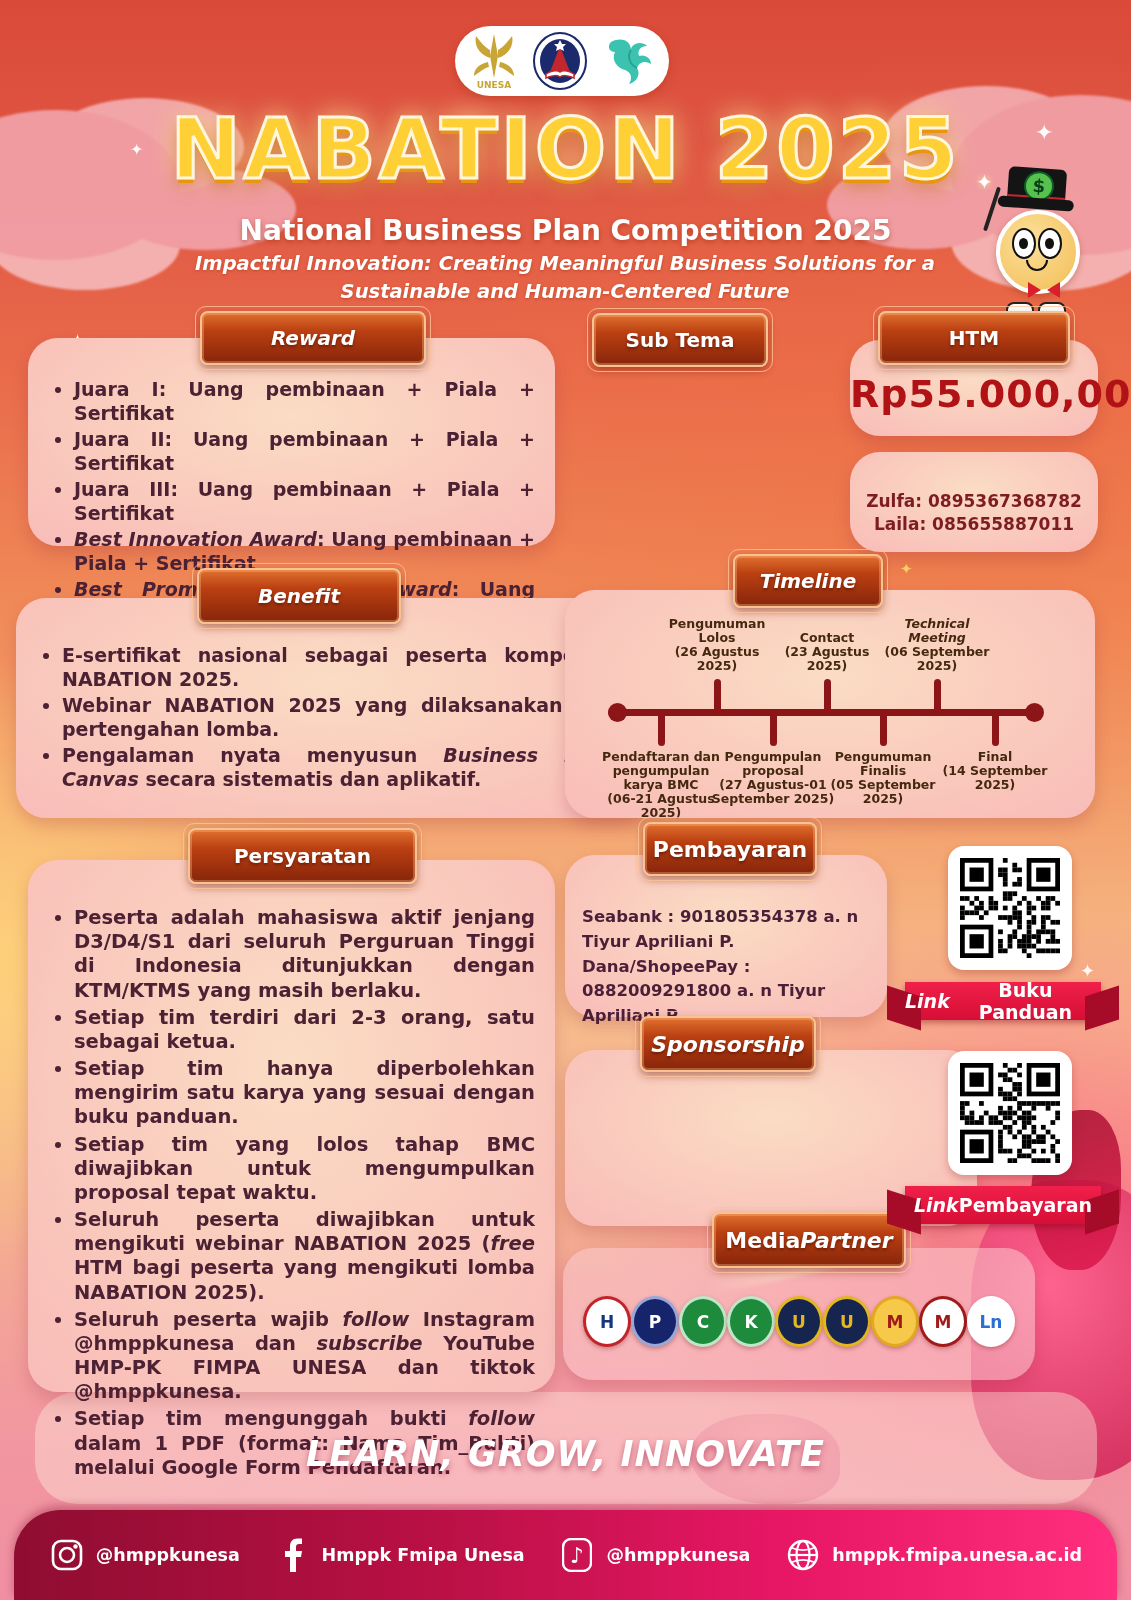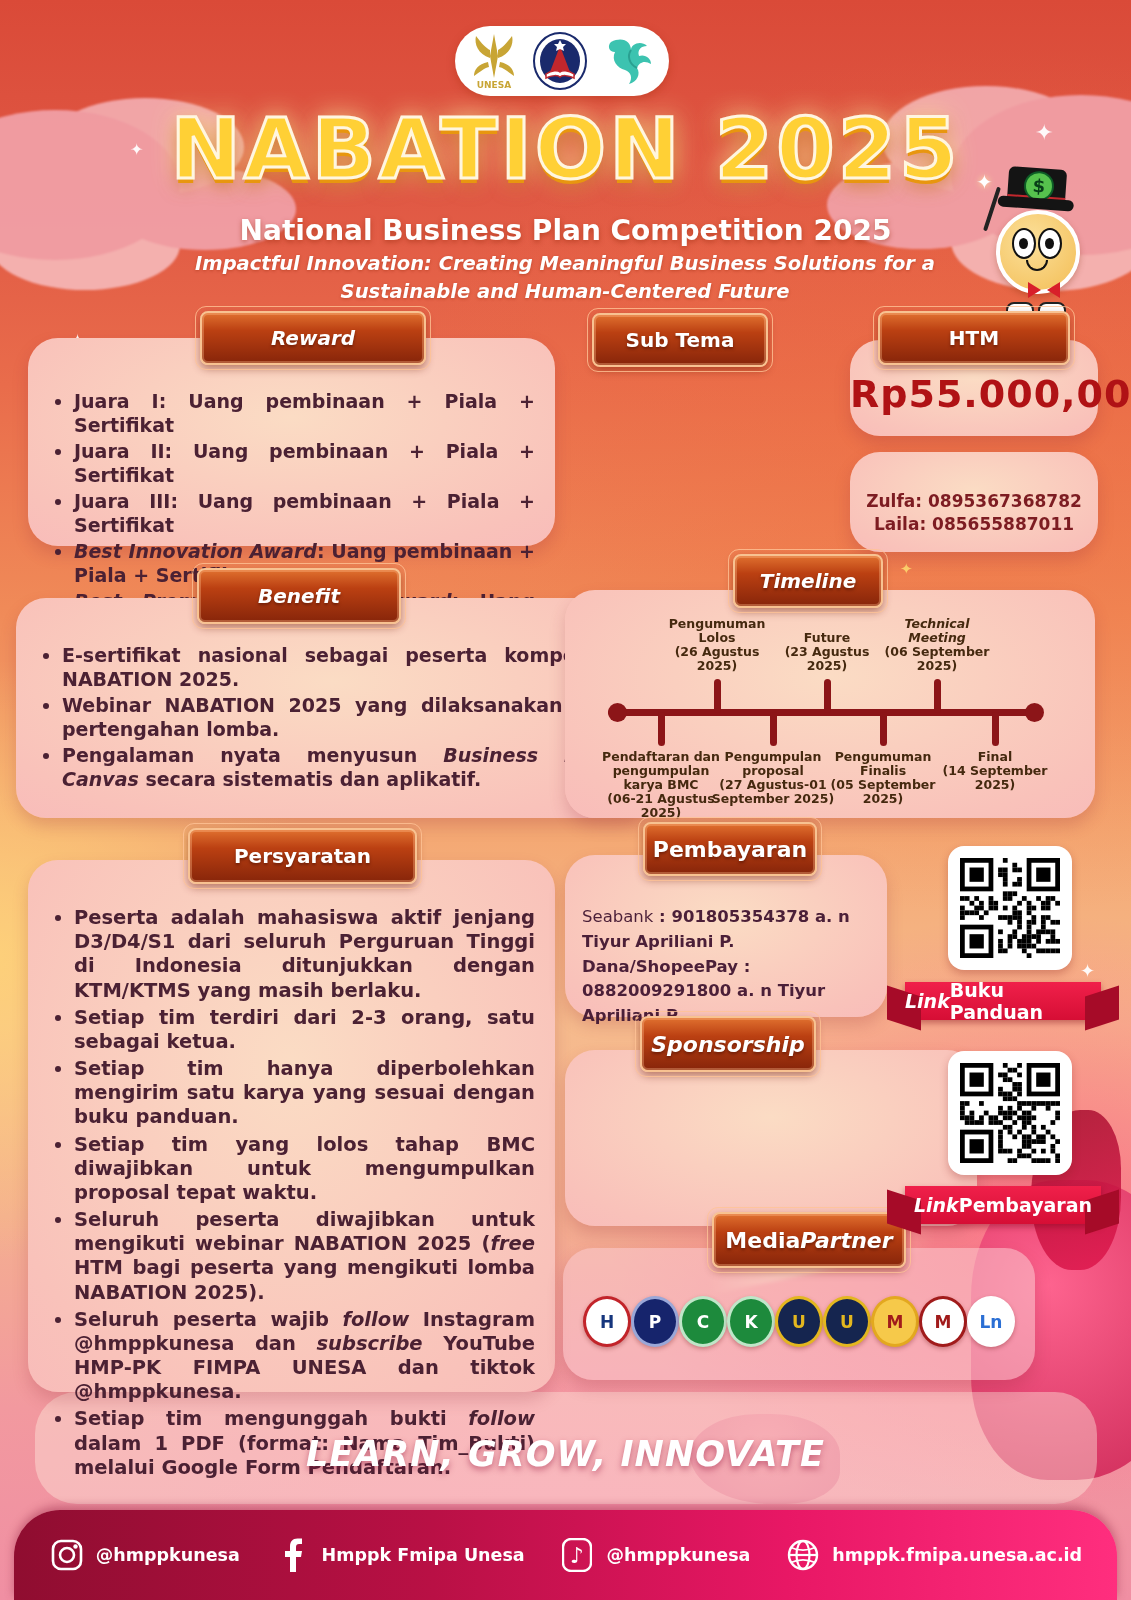--- a/index.html
+++ b/index.html
@@ -91,21 +91,21 @@
   .tl-label.it .nm{font-style:italic;}
   
   .pay-text{position:absolute;left:582px;top:905px;width:290px;z-index:3;color:#4b1f38;
     font-size:16.5px;font-weight:600;line-height:1.5;}
   .pay-text p{margin:0;}
   
   .qr{position:absolute;width:124px;height:124px;background:#fff;border-radius:16px;z-index:3;
     display:flex;align-items:center;justify-content:center;box-shadow:0 4px 9px rgba(140,30,30,.3);}
   .ribbon{position:absolute;width:196px;height:38px;background:linear-gradient(180deg,#f0204a,#d60e35);z-index:4;
     display:flex;align-items:center;justify-content:center;color:#fff;font-weight:800;font-size:19px;
-    box-shadow:0 3px 6px rgba(120,0,20,.4);}
+    box-shadow:0 3px 6px rgba(120,0,20,.4);text-align:center;}
   .ribbon::before,.ribbon::after{content:"";position:absolute;top:9px;width:34px;height:34px;background:#a60b28;z-index:-1;}
   .ribbon::before{left:-18px;transform:skewY(18deg);}
   .ribbon::after{right:-18px;transform:skewY(-18deg);}
   
   .media-logos{position:absolute;left:583px;top:1296px;width:432px;display:flex;justify-content:space-between;z-index:3;}
   .mlogo{width:45px;height:45px;border-radius:50%;display:flex;align-items:center;justify-content:center;
     font-weight:800;font-size:17px;box-shadow:0 2px 4px rgba(120,30,30,.35);}
   
   .slogan{position:absolute;left:0;top:1434px;width:100%;text-align:center;color:#fff;z-index:3;
     font-size:35px;font-weight:800;font-style:italic;letter-spacing:1px;text-shadow:0 3px 6px rgba(150,20,60,.5);}
@@ -178,21 +178,21 @@
         <div class="m-eye e2"></div>
         <div class="m-smile"></div>
     </div>
     <div class="m-bow"></div>
     <div class="m-foot f1"></div>
       <div class="m-foot f2"></div>
   </div>
 
   <div class="badge it" style="left:200px;top:311px;width:222px;height:50px">Reward</div>
   <div class="panel" style="left:28px;top:338px;width:527px;height:208px">
-    <ul class="blist" style="margin-top:52px">
+    <ul class="blist" style="margin-top:40px">
         <li><span>Juara I: Uang pembinaan + Piala + Sertifikat</span></li>
         <li><span>Juara II: Uang pembinaan + Piala + Sertifikat</span></li>
         <li><span>Juara III: Uang pembinaan + Piala + Sertifikat</span></li>
         <li><span style="font-style: italic;">Best Innovation Award</span><span>: Uang pembinaan + Piala + Sertifikat</span></li>
         <li><span style="font-style: italic;">Best Promising Business Award</span><span>: Uang pembinaan + Piala + Sertifikat</span></li>
       </ul>
   </div>
 
   <div class="badge" style="left:592px;top:313px;width:172px;height:50px">Sub Tema</div>
 
@@ -231,21 +231,21 @@
         <span class="nm">Pengumuman Lolos</span>
         <span class="dt">(26 Agustus 2025)</span>
       </div>
       <div class="tl-tick bottom" style="left: 205px;"></div>
       <div class="tl-label bottom" style="left: 145px;">
         <span class="nm">Pengumpulan proposal</span>
         <span class="dt">(27 Agustus-01 September 2025)</span>
       </div>
       <div class="tl-tick top" style="left: 259px;"></div>
       <div class="tl-label top" style="left: 199px;">
-        <span class="nm">Future</span>
+        <span class="nm">Contact</span>
         <span class="dt">(23 Agustus 2025)</span>
       </div>
       <div class="tl-tick bottom" style="left: 315px;"></div>
       <div class="tl-label bottom" style="left: 255px;">
         <span class="nm">Pengumuman Finalis</span>
         <span class="dt">(05 September 2025)</span>
       </div>
       <div class="tl-tick top" style="left: 369px;"></div>
       <div class="tl-label top it" style="left: 309px;">
         <span class="nm">Technical Meeting</span>
@@ -267,21 +267,21 @@
         <li><span>Setiap tim yang lolos tahap BMC diwajibkan untuk mengumpulkan proposal tepat waktu.</span></li>
         <li><span>Seluruh peserta diwajibkan untuk mengikuti webinar NABATION 2025 (</span><span style="font-style: italic;">free</span><span> HTM bagi peserta yang mengikuti lomba NABATION 2025).</span></li>
         <li><span>Seluruh peserta wajib </span><span style="font-style: italic;">follow</span><span> Instagram @hmppkunesa dan </span><span style="font-style: italic;">subscribe</span><span> YouTube HMP-PK FIMPA UNESA dan tiktok @hmppkunesa.</span></li>
         <li><span>Setiap tim mengunggah bukti </span><span style="font-style: italic;">follow</span><span> dalam 1 PDF (format: Nama Tim_Bukti) melalui Google Form Pendaftaran.</span></li>
       </ul>
   </div>
 
   <div class="badge" style="left:643px;top:822px;width:170px;height:50px;font-size:22px">Pembayaran</div>
   <div class="panel" style="left:565px;top:855px;width:322px;height:162px"></div>
   <div class="pay-text">
-    <p><span style="font-weight: 400;">Seabank</span><span> : 901805354378  a. n Tiyur Apriliani P.</span></p>
+    <p><span style="font-weight: 700;">Seabank</span><span> : 901805354378  a. n Tiyur Apriliani P.</span></p>
     <p><span style="font-weight: 800;">Dana/ShopeePay</span><span> : 0882009291800 a. n Tiyur Apriliani P.</span></p>
   </div>
 
   <div class="qr" style="left:948px;top:846px">
       <svg width="100" height="100" viewBox="0 0 105 105">
         <rect x="45" y="0" width="5" height="5" fill="#000"></rect>
         <rect x="55" y="5" width="5" height="5" fill="#000"></rect>
         <rect x="40" y="10" width="5" height="5" fill="#000"></rect>
         <rect x="45" y="10" width="5" height="5" fill="#000"></rect>
         <rect x="55" y="10" width="5" height="5" fill="#000"></rect>

